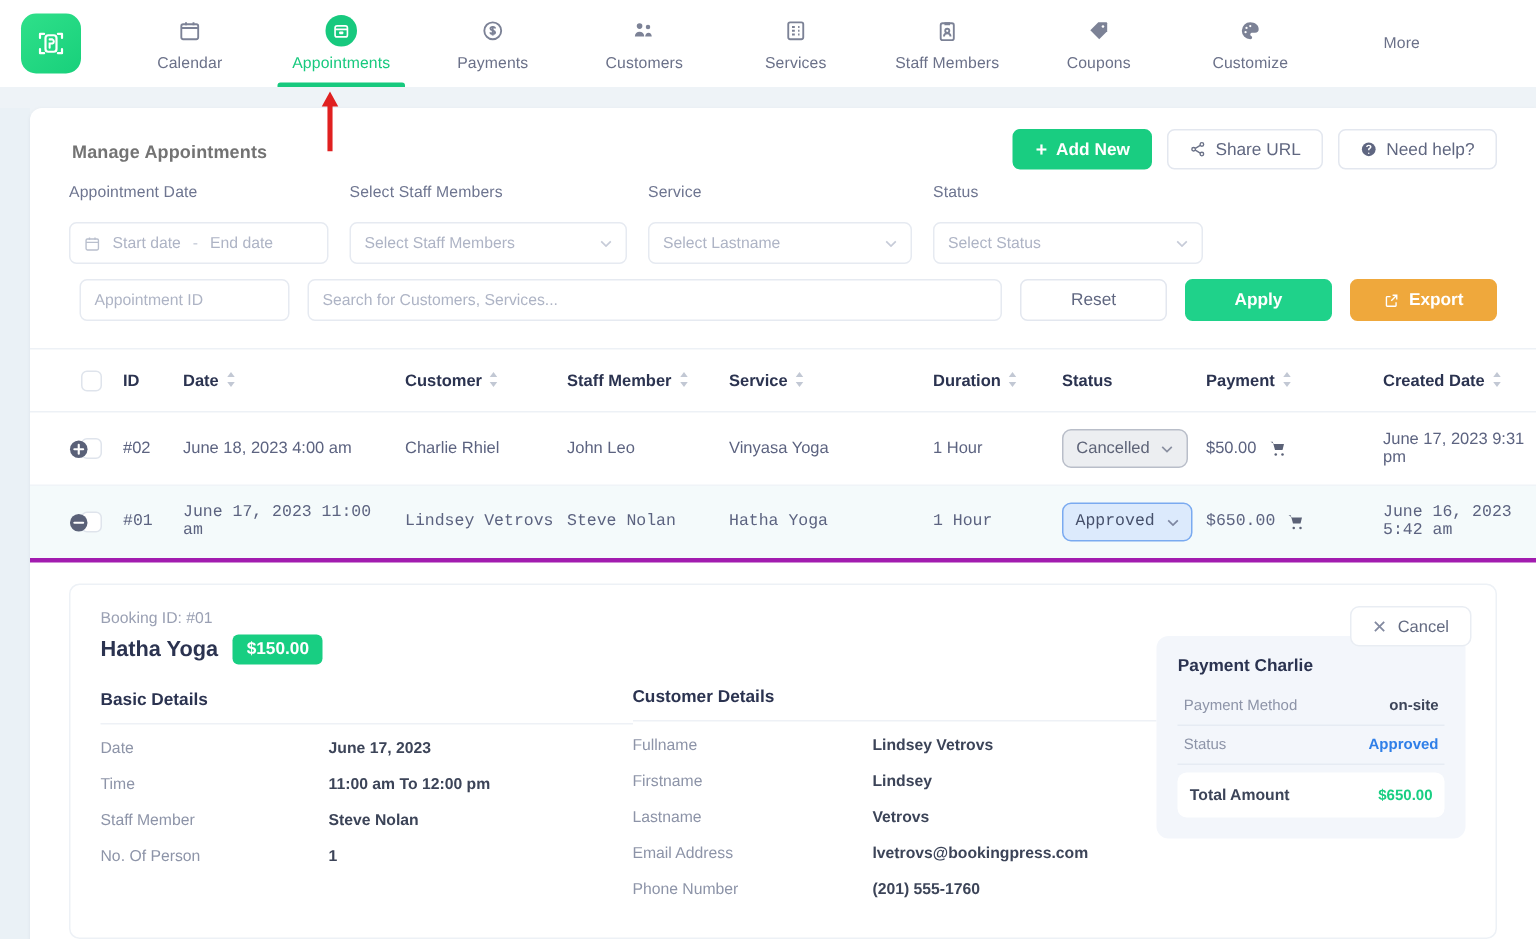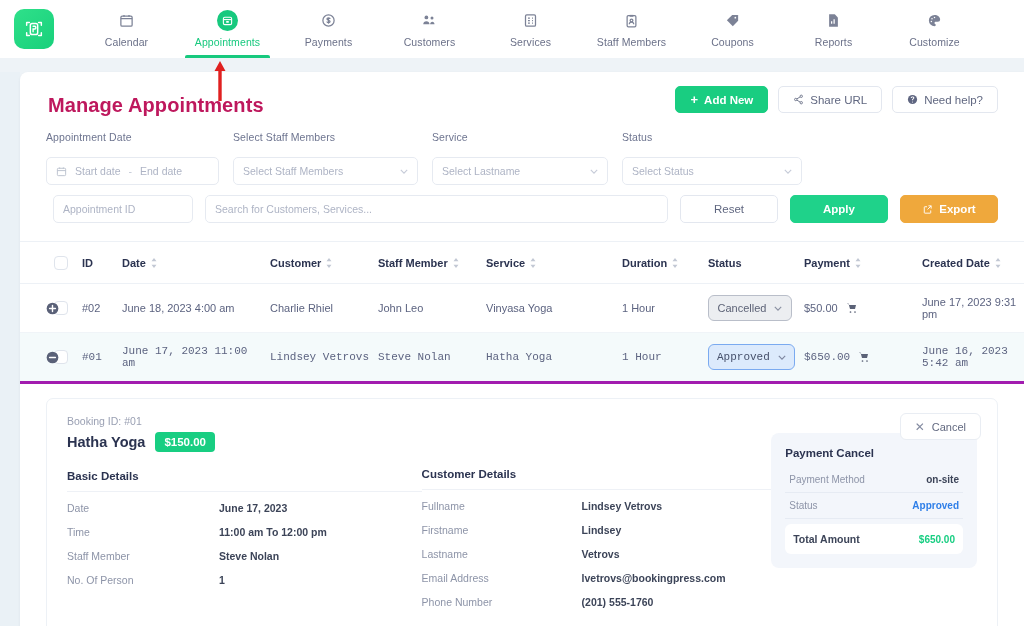--- a/index.html
+++ b/index.html
@@ -50,21 +50,21 @@
   .pagewrap { padding: 14px 0 0 0; height: 568px; position: relative; }
   .leftrail { position: absolute; left: 0; top: 14px; bottom: 0; width: 20px; background: #eaf1f6; }
   .card {
     position: absolute; left: 20px; right: 0px; top: 14px; bottom: -40px;
     background: #fff; border-radius: 8px 0 0 0;
     box-shadow: 0 1px 3px rgba(30,40,70,.06);
     overflow: hidden;
   }
 
   .card-head { padding: 22px 28px 0 28px; position: relative; }
-  .page-title { font-size: 20px; font-weight: bold; color: #be185d; letter-spacing: .1px; }
+  .page-title { font-size: 12px; font-weight: bold; color: #737373; letter-spacing: .1px; }
 
   .headbtns { position: absolute; right: 26px; top: 14px; display: flex; gap: 10px; }
   .btn {
     display: inline-flex; align-items: center; gap: 6px; font-size: 11.5px;
     border-radius: 5px; padding: 0 14px; height: 27px; cursor: pointer;
     border: 1px solid #e3e7ef; background: #fff; color: #606780; white-space: nowrap;
   }
   .btn svg { width: 11px; height: 11px; }
   .btn-green { background: #19cd81; border-color: #19cd81; color: #fff; font-weight: bold; }
   .btn-green .plus { font-size: 13px; font-weight: bold; }
@@ -251,29 +251,20 @@
     <div class="navitem">
       <span class="nicon">
         <svg viewBox="0 0 24 24" fill="#7c8296">
           <path d="M3 11.5 11.5 3H20a1 1 0 011 1v8.5L12.5 21z"></path>
             <circle cx="16.5" cy="7.5" r="1.4" fill="#fff"></circle>
         </svg>
       </span>
       <span class="nlabel">Coupons</span>
     </div>
 
-    <div class="navitem">
-      <span class="nicon">
-        <svg viewBox="0 0 24 24" fill="#7c8296">
-          <path d="M5 2h9l5 5v15H5z"></path>
-            <path d="M8 17h2v-4H8zM12 17h2v-7h-2z" fill="#fff"></path>
-        </svg>
-      </span>
-      <span class="nlabel">Reports</span>
-    </div>
 
     <div class="navitem">
       <span class="nicon">
         <svg viewBox="0 0 24 24" fill="#7c8296">
           <path d="M12 3a9 9 0 100 18c1.4 0 2-1 2-1.8 0-1.8-2-1.4-2-3.2 0-1.3 1-2 2.4-2H17a4 4 0 004-4c0-4-4-7-9-7z"></path>
           <circle cx="8" cy="9" r="1.2" fill="#fff"></circle>
             <circle cx="12" cy="7" r="1.2" fill="#fff"></circle>
             <circle cx="7" cy="13.5" r="1.2" fill="#fff"></circle>
         </svg>
       </span>
@@ -555,21 +546,21 @@
               <span class="v">lvetrovs@bookingpress.com</span>
             </div>
           <div class="kv">
               <span class="k">Phone Number</span>
               <span class="v">(201) 555-1760</span>
             </div>
         </div>
 
         <div class="colC">
           <div class="paybox">
-            <div class="sectitle">Payment Cancel</div>
+            <div class="sectitle">Payment Charlie</div>
             <div class="payrow">
               <span class="pk">Payment Method</span>
               <span class="pv">on-site</span>
             </div>
             <div class="payrow">
               <span class="pk">Status</span>
               <span class="pv pv-blue">Approved</span>
             </div>
             <div class="payrow total">
               <span class="pk">Total Amount</span>

